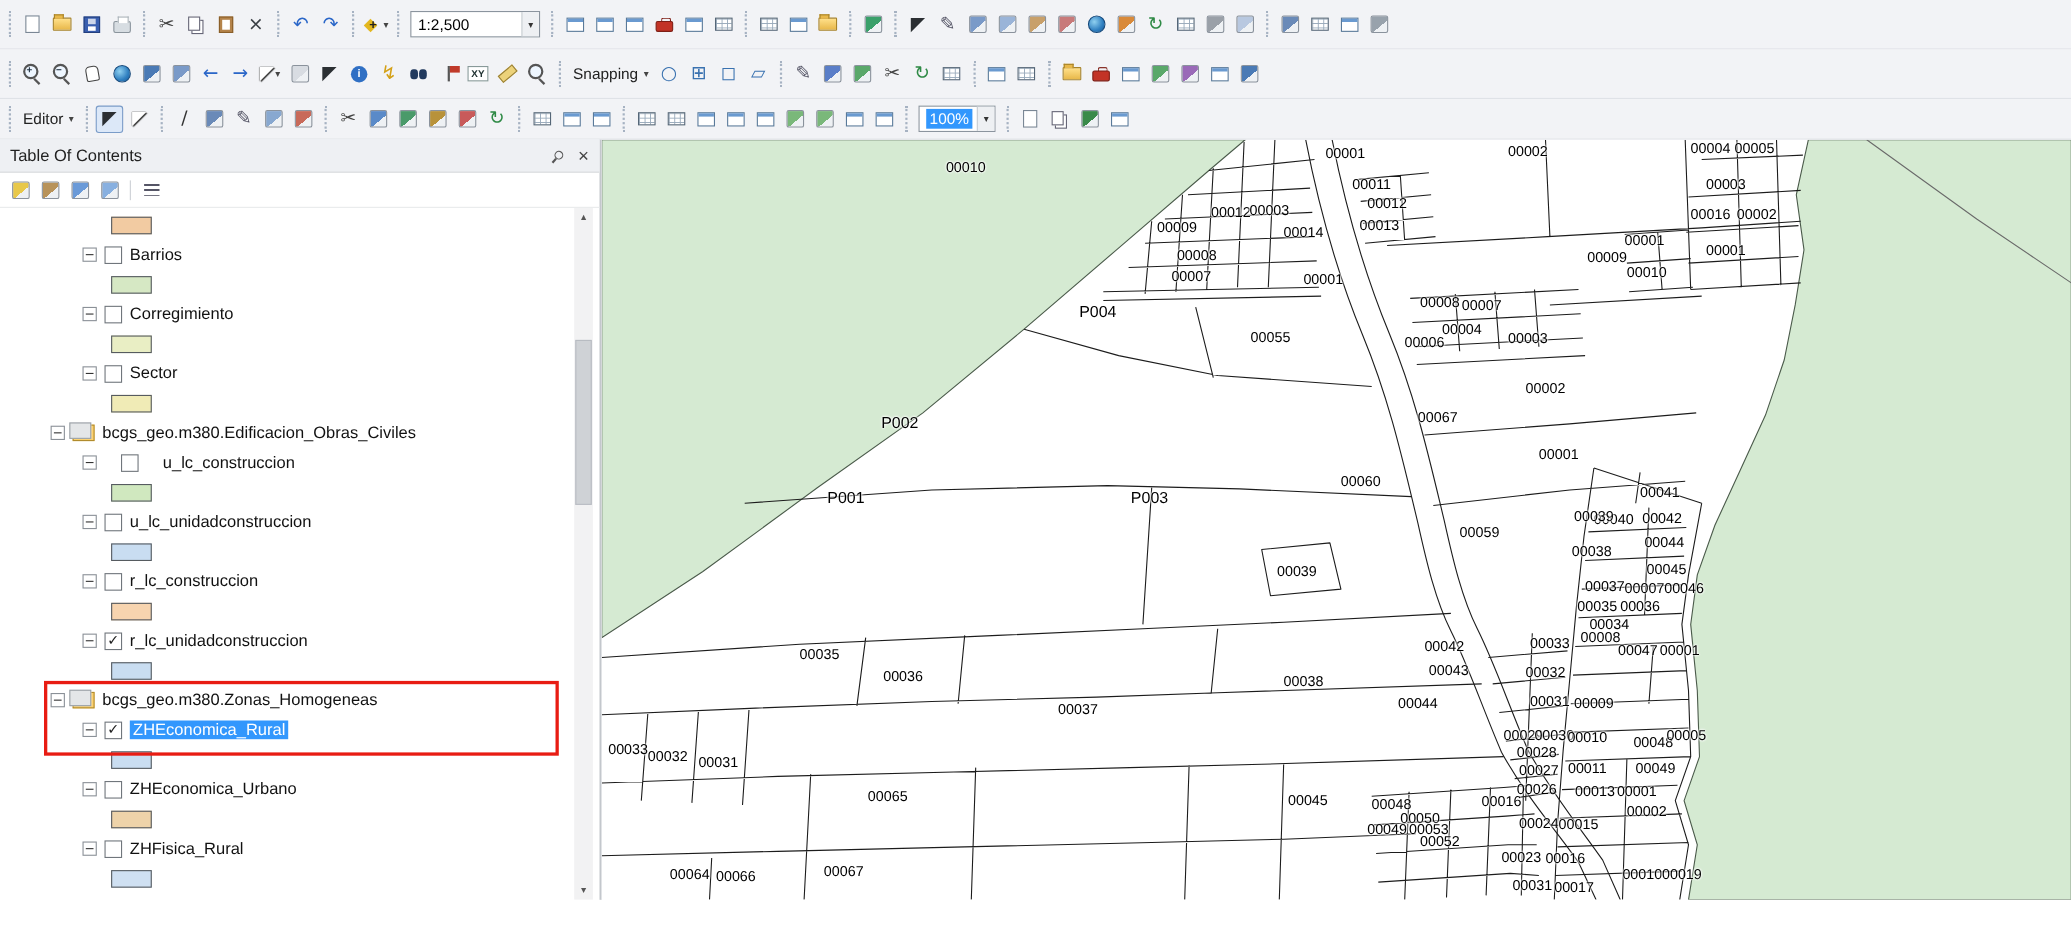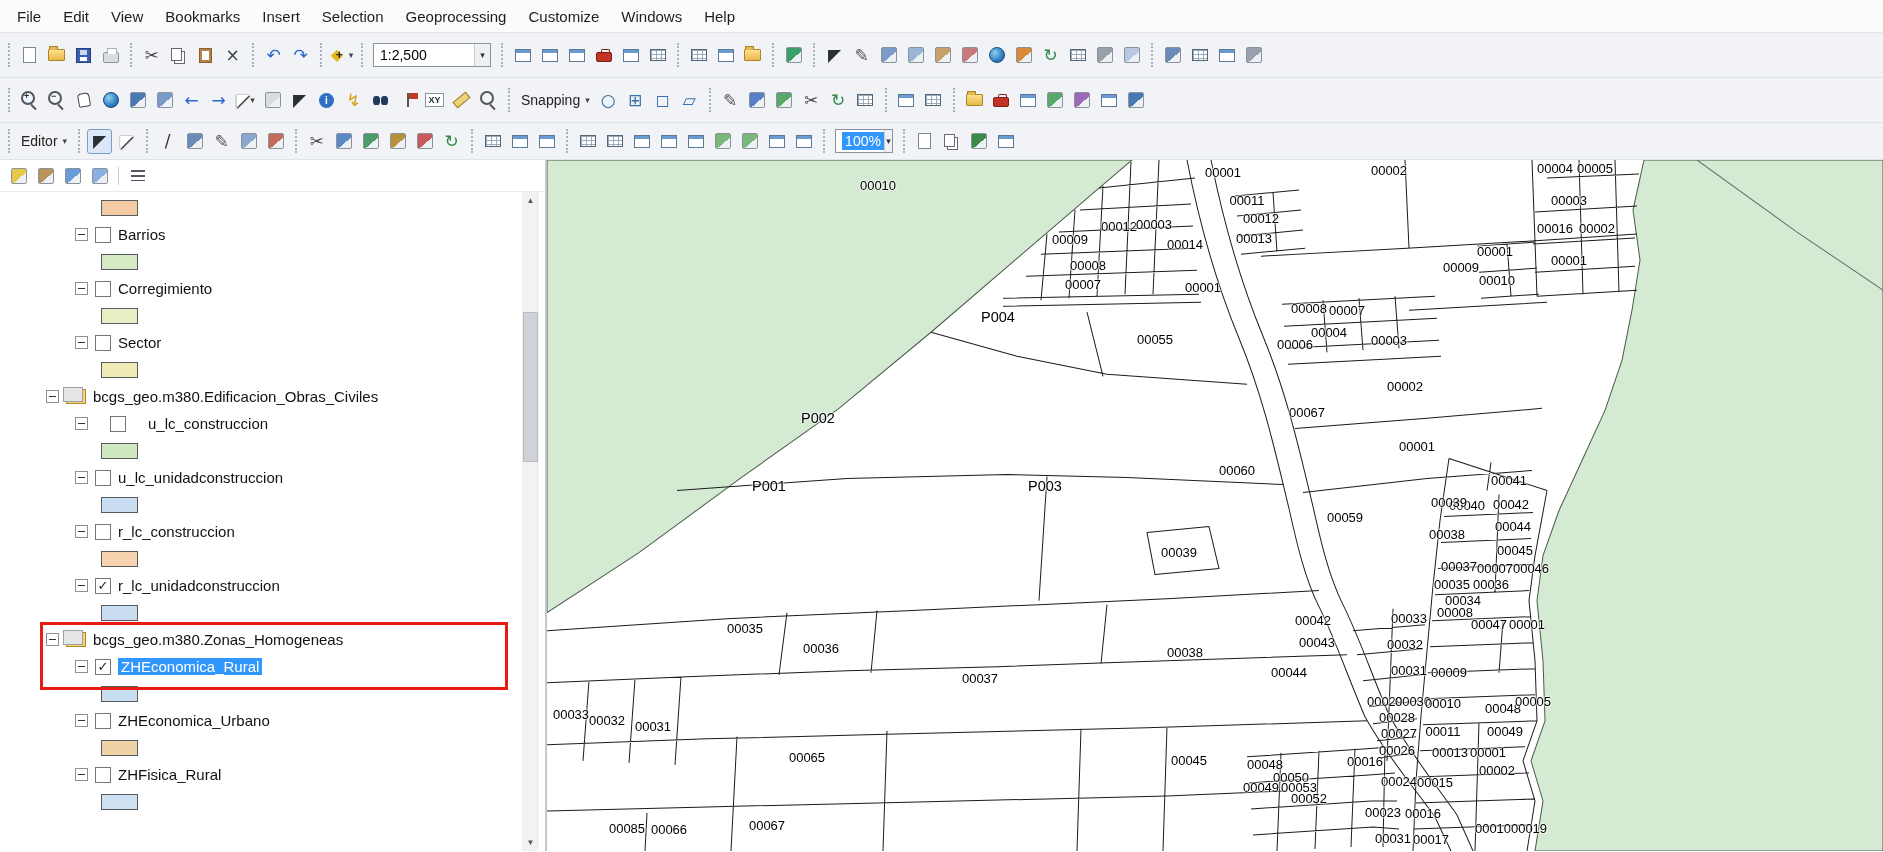--- a/index.html
+++ b/index.html
@@ -127,32 +127,20 @@
   .pl{fill:none;stroke:#1c1c1c;stroke-width:1;stroke-linejoin:round;}
   .map-labels{position:absolute;inset:0;}
   .map-labels span{position:absolute;transform:translate(-50%,-50%);font-size:13px;color:#000;
     white-space:nowrap;text-shadow:0 0 2px #fff,0 0 2px #fff,0 0 3px #fff;}
   .map-labels span.pz{font-size:14.5px;}
 </style>
 </head>
 <body>
 
 <div class="app">
-  <div class="menu-bar">
-      <span class="menu-item">File</span>
-      <span class="menu-item">Edit</span>
-      <span class="menu-item">View</span>
-      <span class="menu-item">Bookmarks</span>
-      <span class="menu-item">Insert</span>
-      <span class="menu-item">Selection</span>
-      <span class="menu-item">Geoprocessing</span>
-      <span class="menu-item">Customize</span>
-      <span class="menu-item">Windows</span>
-      <span class="menu-item">Help</span>
-    </div>
   <div class="tb-row tb1">
       <span class="grip"></span>
       <span class="tbi">
         <span class="ic-doc"></span>
       </span>
       <span class="tbi">
         <span class="ic-folder"></span>
       </span>
       <span class="tbi">
         <span class="ic-disk"></span>
@@ -475,41 +463,48 @@
       <span class="tbi">
         <span class="ic-gen" style="background: linear-gradient(140deg, rgb(122, 184, 122) 0px, rgb(122, 184, 122) 60%, rgb(238, 241, 244) 60%);"></span>
       </span>
       <span class="tbi">
         <span class="ic-win"></span>
       </span>
       <span class="tbi">
         <span class="ic-win"></span>
       </span>
       <span class="grip"></span>
-      <span class="combo" style="width: 58px;">
+      <span class="combo" style="width: 70px;">
         <span class="cval sel">100%</span>
         <span class="cbtn">▾</span>
       </span>
       <span class="grip"></span>
       <span class="tbi">
         <span class="ic-doc"></span>
       </span>
       <span class="tbi">
         <span class="ic-copy"></span>
       </span>
       <span class="tbi">
         <span class="ic-gen" style="background: linear-gradient(140deg, rgb(58, 138, 74) 0px, rgb(58, 138, 74) 60%, rgb(238, 241, 244) 60%);"></span>
       </span>
       <span class="tbi">
         <span class="ic-win"></span>
       </span>
     </div>
 
   <div class="content">
     <div class="toc-panel">
+      <div class="toc-title-bar">
+        <span>Table Of Contents</span>
+        <span class="toc-title-icons">
+          <span class="pin"></span>
+          <span class="xclose">✕</span>
+        </span>
+      </div>
       <div class="toc-toolbar">
           <span class="tbi">
             <span class="ic-gen" style="background: linear-gradient(140deg, rgb(232, 200, 74) 0px, rgb(232, 200, 74) 60%, rgb(238, 241, 244) 60%);"></span>
           </span>
           <span class="tbi">
             <span class="ic-gen" style="background: linear-gradient(140deg, rgb(184, 147, 90) 0px, rgb(184, 147, 90) 60%, rgb(238, 241, 244) 60%);"></span>
           </span>
           <span class="tbi">
             <span class="ic-gen" style="background: linear-gradient(140deg, rgb(106, 154, 216) 0px, rgb(106, 154, 216) 60%, rgb(238, 241, 244) 60%);"></span>
           </span>
@@ -755,20 +750,20 @@
           <span style="left: 762px; top: 638px;">00052</span>
           <span style="left: 818px; top: 601px;">00016</span>
           <span style="left: 852px; top: 621px;">00024</span>
           <span style="left: 888px; top: 622px;">00015</span>
           <span style="left: 836px; top: 652px;">00023</span>
           <span style="left: 876px; top: 653px;">00016</span>
           <span style="left: 846px; top: 678px;">00031</span>
           <span style="left: 884px; top: 679px;">00017</span>
           <span style="left: 946px; top: 668px;">00010</span>
           <span style="left: 982px; top: 668px;">00019</span>
-          <span style="left: 80px; top: 668px;">00085</span>
+          <span style="left: 80px; top: 668px;">00064</span>
           <span style="left: 122px; top: 669px;">00066</span>
           <span style="left: 220px; top: 665px;">00067</span>
           <span style="left: 360px; top: 697px;">00070</span>
         </div>
     </div>
   </div>
 </div>
 
 </body></html>

